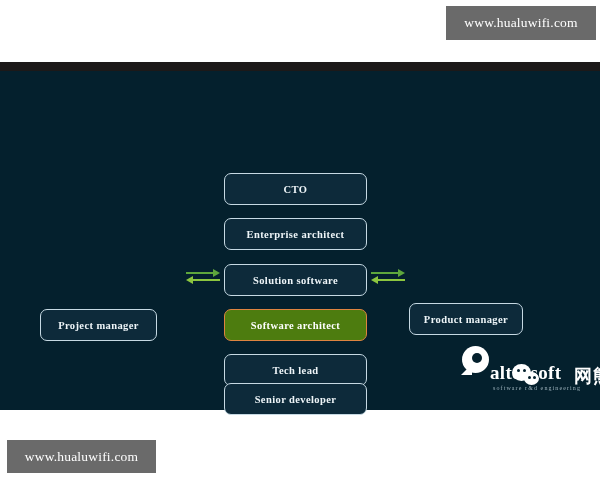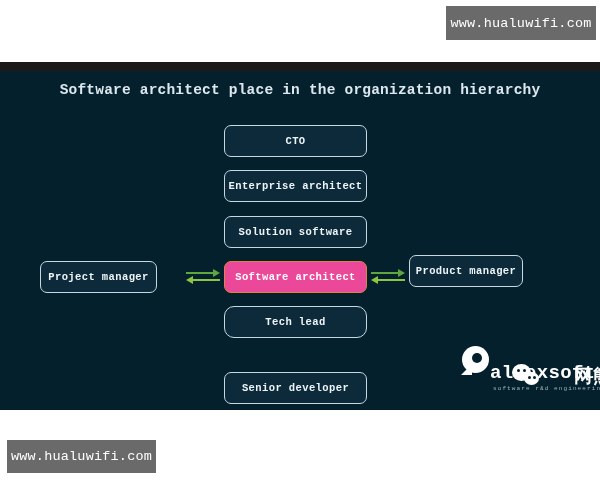--- a/index.html
+++ b/index.html
@@ -1,21 +1,21 @@
 <!DOCTYPE html>
 <html><head>
 <meta charset="utf-8">
 <style>
   html,body{margin:0;padding:0;}
   #canvas{
     position:relative;
     width:600px;height:480px;
     background:#ffffff;
     overflow:hidden;
-    font-family:Liberation Mono, monospace;
+    font-family:Liberation Serif, serif;
   }
 
   
   .wm-box{
     position:absolute;
     background:#6a6a6a;
     color:#ffffff;
     font-size:13.5px;
     display:flex;align-items:center;justify-content:center;
     letter-spacing:.2px;
@@ -44,27 +44,27 @@
   
   .node{
     position:absolute;
     width:143px;height:32px;
     box-sizing:border-box;
     background:#0d2a3a;
     border:1.5px solid #c6d9e3;
     border-radius:7px;
     color:#eef5f8;
     font-size:10.5px;font-weight:700;letter-spacing:.4px;
-    display:flex;align-items:center;justify-content:center;
+    display:flex;align-items:center;justify-content:center;margin-top:48px;
   }
   .node.center{left:224px;}
   .n0{top:125px;} .n1{top:170px;} .n2{top:216px;}
-  .n3{top:261px;} .n4{top:306px;border-radius:10px;} .n5{top:372px;}
+  .n3{top:261px;} .n4{top:306px;} .n5{top:335px;}
   .node.highlight{
-    background:#ec4899;
+    background:#4d7c0f;
     border-color:#dd8440;
     color:#ffffff;
   }
   .node.side-left{left:40px;top:261px;width:117px;}
   .node.side-right{left:409px;top:255px;width:114px;}
 
   
   .arrows{position:absolute;width:36px;height:17px;}
   .arrows-left{left:185px;top:268px;}
   .arrows-right{left:370px;top:268px;}
@@ -111,21 +111,20 @@
 <body>
 
 <div id="canvas">
 
   <div class="wm-box wm-top">
     <span>www.hualuwifi.com</span>
   </div>
 
   <div class="panel">
     <div class="panel-top-strip"></div>
-    <div class="slide-title">Software architect place in the organization hierarchy</div>
   </div>
 
   <div class="node center n0">CTO</div>
   <div class="node center n1">Enterprise architect</div>
   <div class="node center n2">Solution software</div>
   <div class="node center n3 highlight">Software architect</div>
   <div class="node center n4">Tech lead</div>
   <div class="node center n5">Senior developer</div>
 
   <div class="node side-left">Project manager</div>

